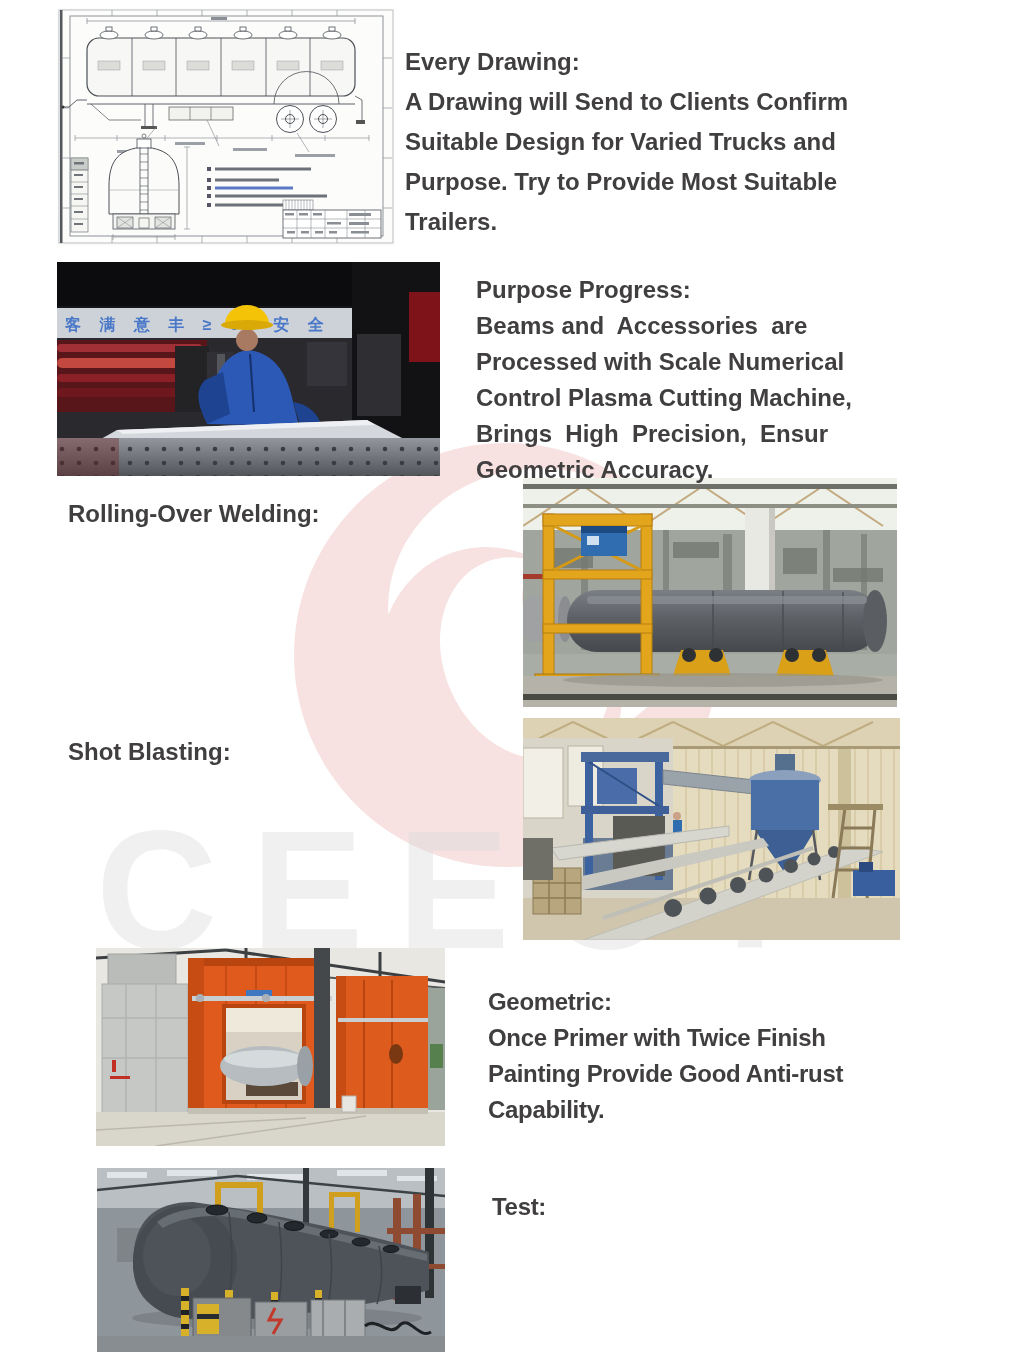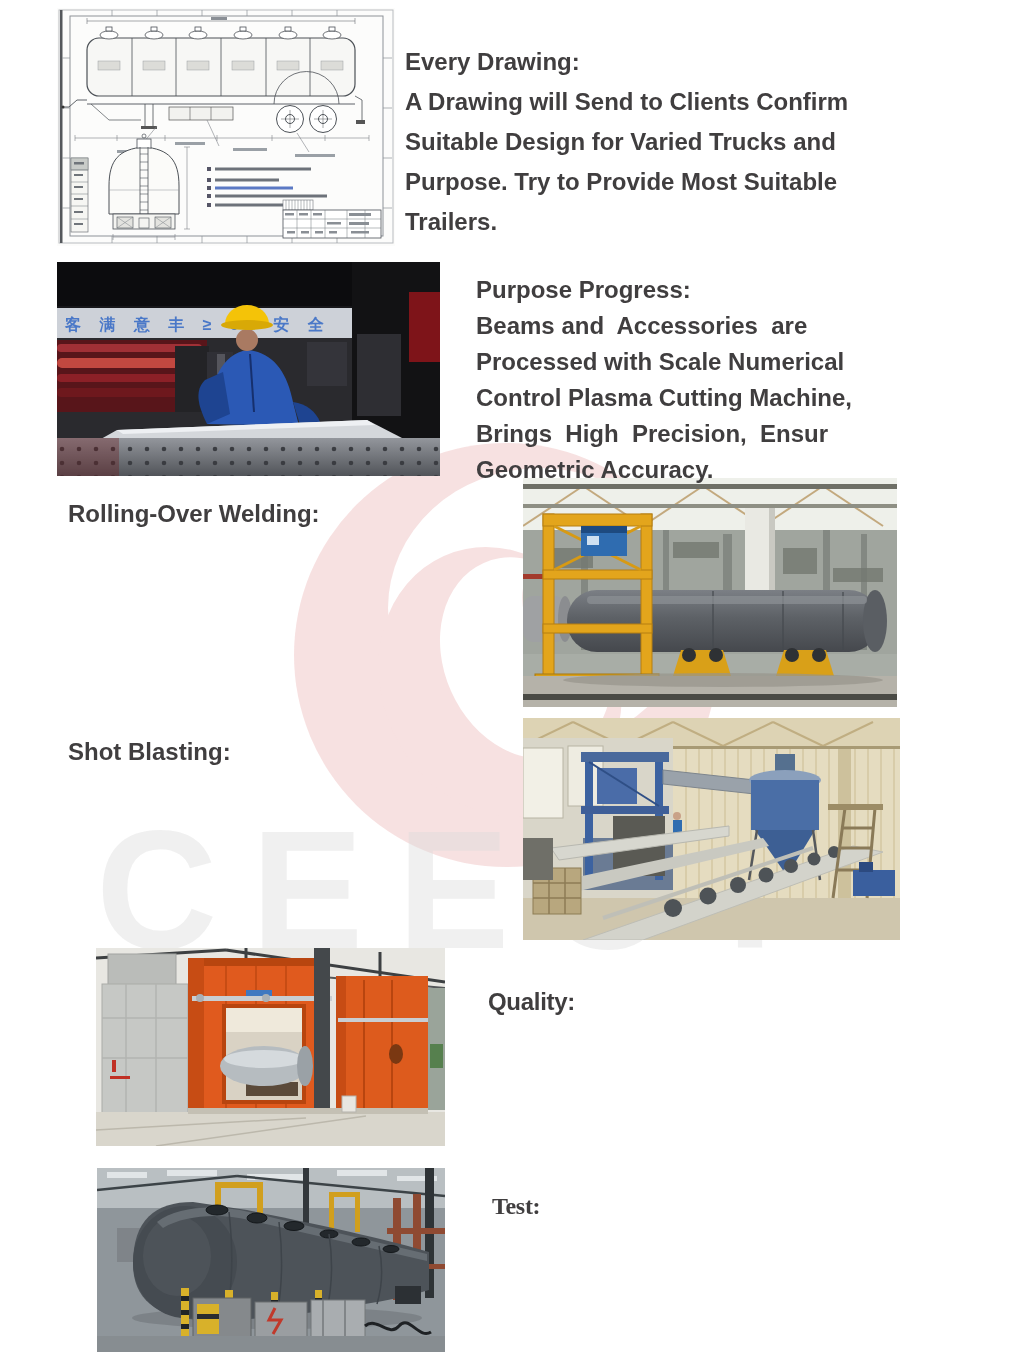--- a/index.html
+++ b/index.html
@@ -15,21 +15,21 @@
     font-size:168px;letter-spacing:34px;line-height:1;white-space:nowrap;
   }
   .txt{position:absolute;z-index:4;color:#403e3f;font-weight:bold;}
   .txt h3{margin:0;font-size:inherit;line-height:inherit;font-weight:bold;}
   .txt .body{white-space:pre-wrap;}
   .t-design{left:405px;top:42px;width:548px;font-size:24px;line-height:40px;}
   .t-blanking{left:476px;top:272px;width:468px;font-size:24px;line-height:36px;}
   .t-welding{left:68px;top:494px;width:430px;font-size:24px;line-height:40px;}
   .t-shot{left:68px;top:716px;width:468px;font-size:24px;line-height:35px;margin-top:18px;}
   .t-painting{left:488px;top:984px;width:460px;font-size:24px;line-height:36px;letter-spacing:-0.3px;}
-  .t-test{left:492px;top:1188px;width:450px;font-size:24px;line-height:37px;letter-spacing:-0.3px;font-family:Liberation Serif, serif;}
+  .t-test{left:492px;top:1188px;width:450px;font-size:24px;line-height:37px;letter-spacing:-0.3px;}
 </style>
 </head>
 <body>
 
 <div class="page">
 
   <svg class="wm-logo" style="left:268px;top:420px;width:470px;height:480px;" viewBox="0 0 470 480" aria-hidden="true">
     <g opacity="0.8">
       <circle cx="238" cy="235" r="212" fill="#f6dada"></circle>
       <ellipse cx="272" cy="188" rx="152" ry="140" fill="#ffffff"></ellipse>
@@ -592,20 +592,23 @@
 
   <div class="txt t-welding">
     <h3>Rolling-Over Welding:</h3>
   </div>
 
   <div class="txt t-shot">
     <h3>Shot Blasting:</h3>
   </div>
 
   <div class="txt t-painting">
-    <h3>Quality:</h3>
+    <h3>Geometric:</h3>
+    <div class="body">Once Primer with Twice Finish
+Painting Provide Good Anti-rust
+Capability.</div>
   </div>
 
   <div class="txt t-test">
     <h3>Test:</h3>
   </div>
 
 </div>
 
 </body></html>

